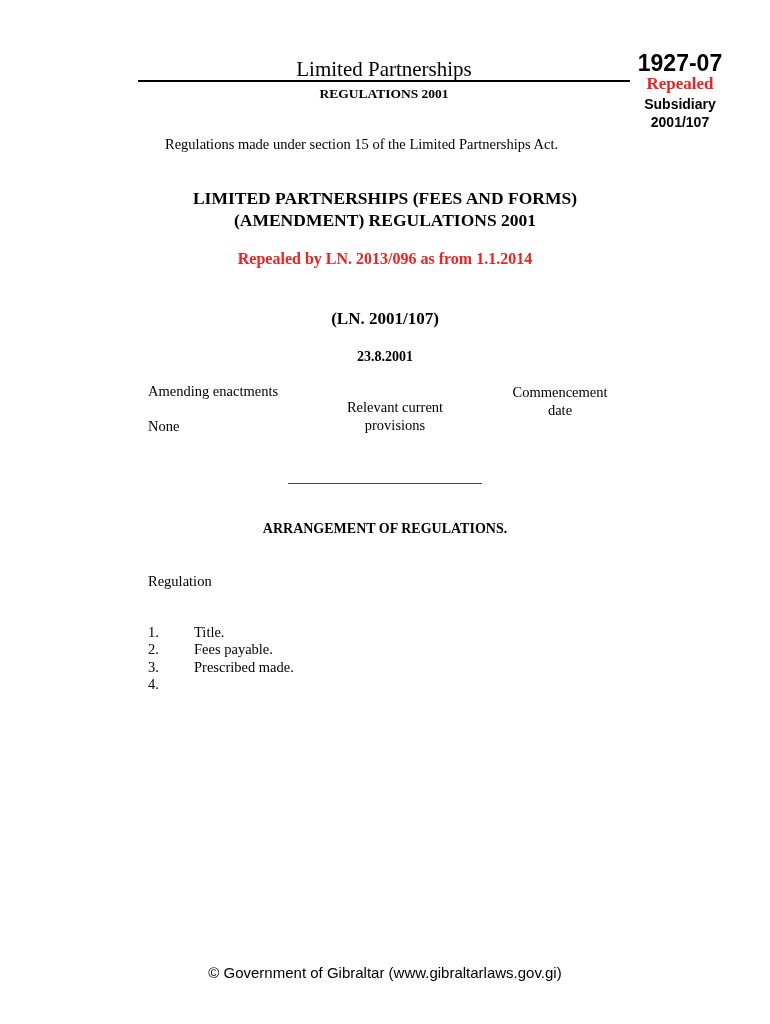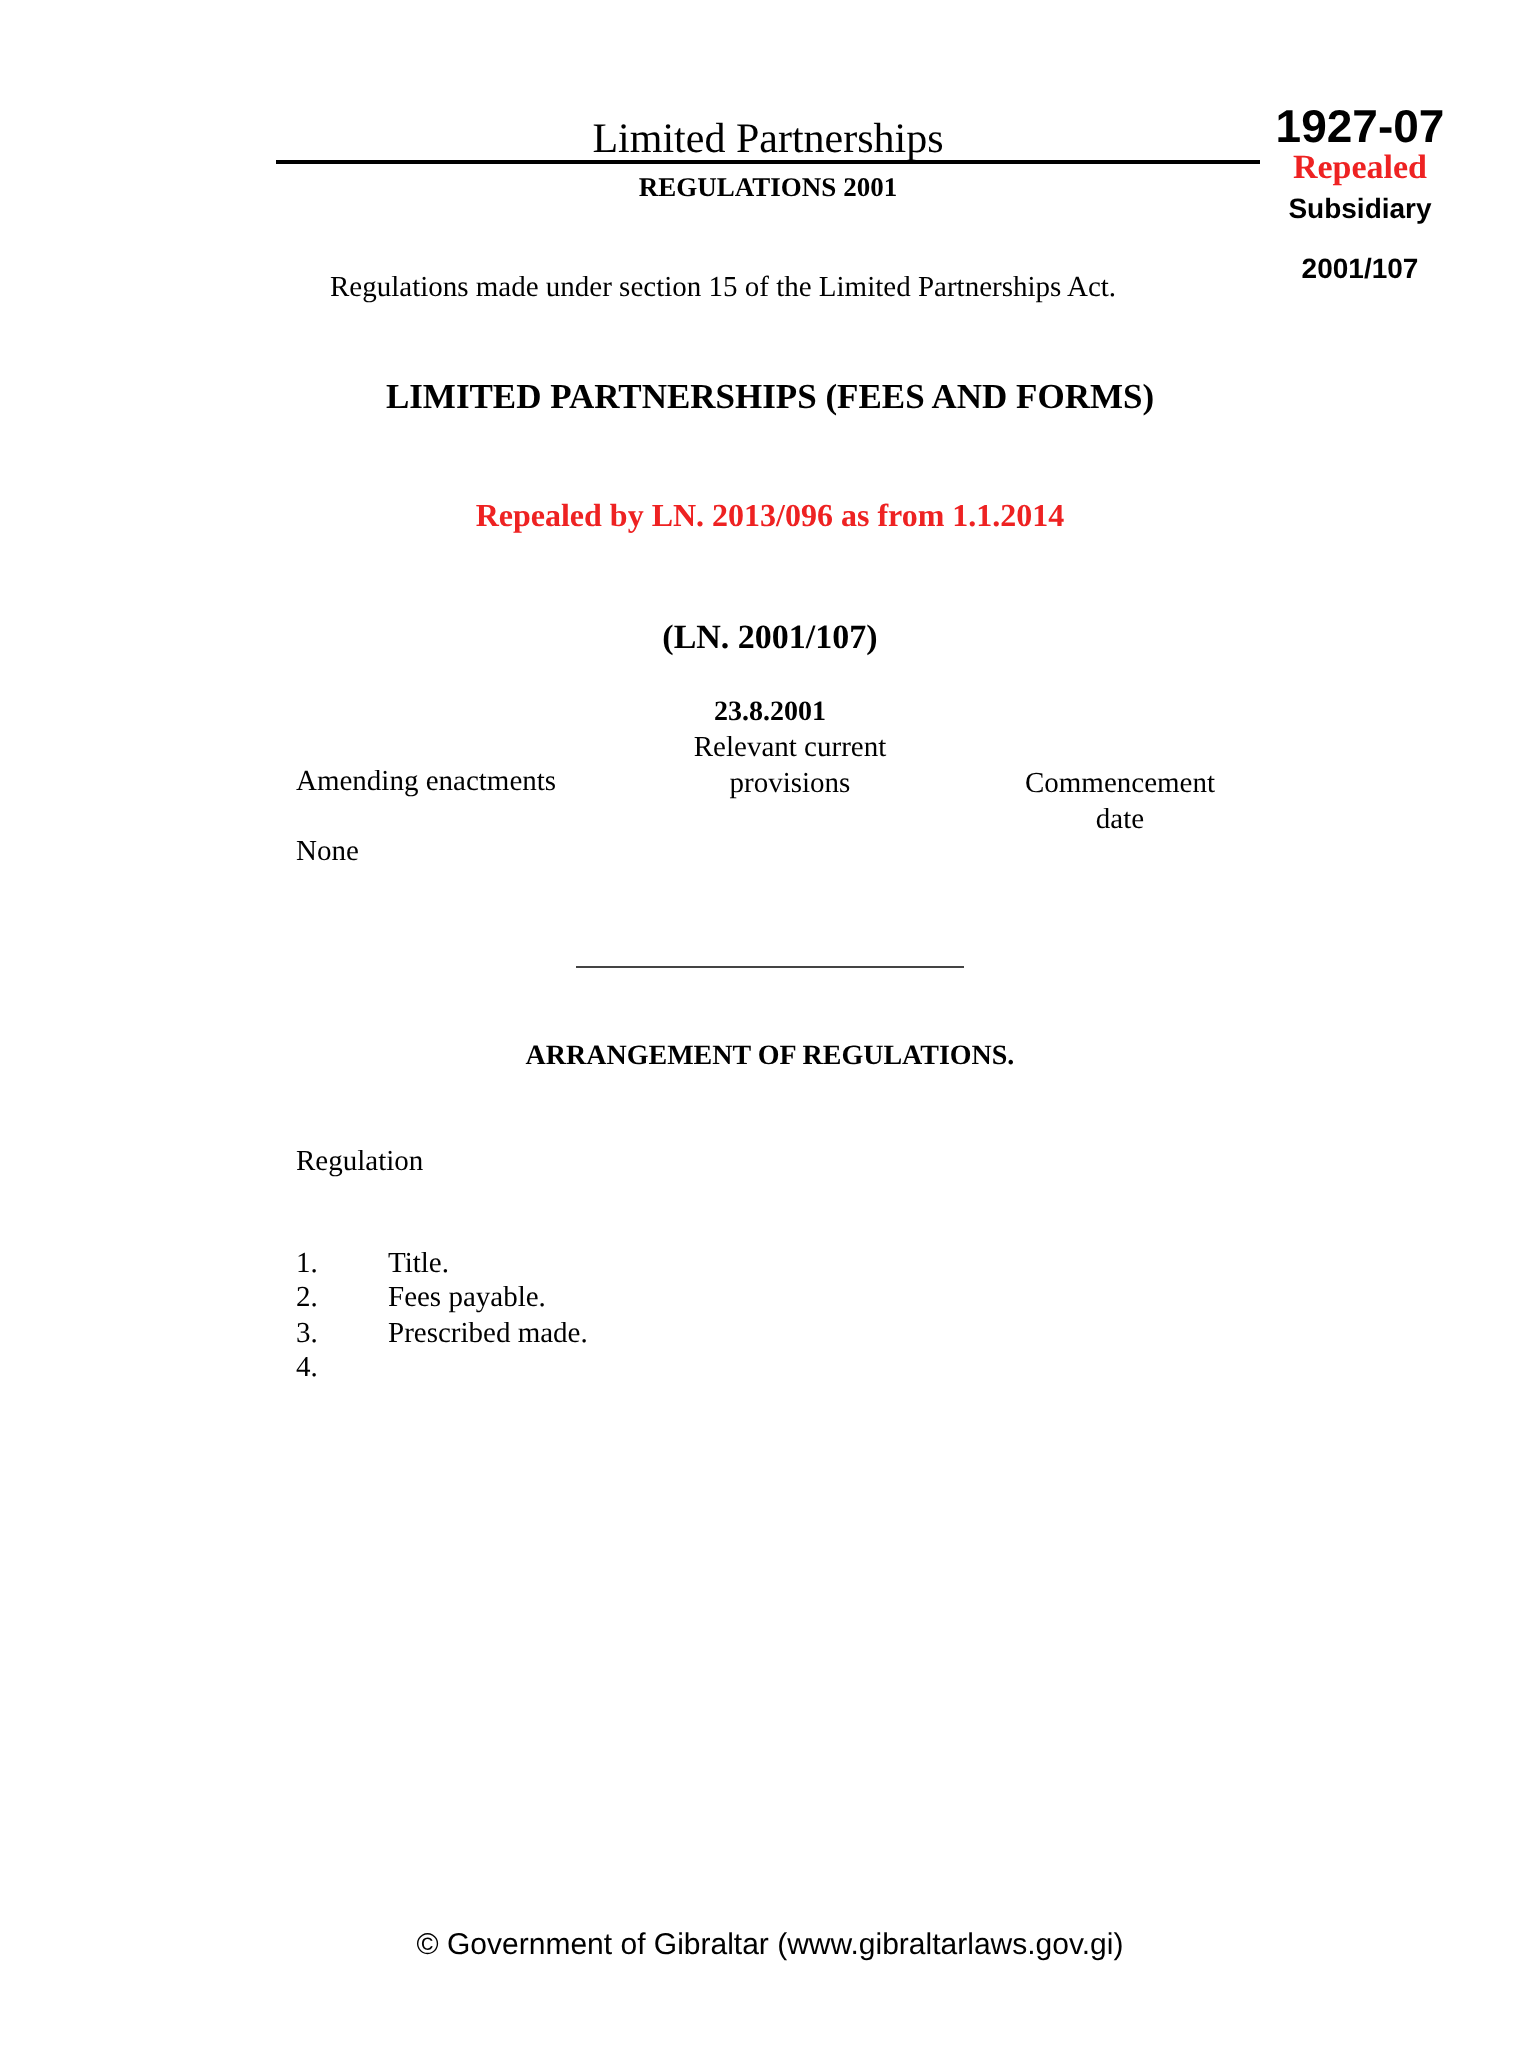--- a/index.html
+++ b/index.html
@@ -12,31 +12,31 @@
   .bold { font-weight: bold; }
   .red { color: #ee2222; }
 
   #hdr-title { left: 138px; width: 492px; top: 57px; font-size: 21px; }
   #hdr-rule { left: 138px; width: 492px; top: 80px; height: 0; border-top: 2px solid #000; }
   #hdr-sub { left: 138px; width: 492px; top: 85px; font-size: 13.5px; line-height: 17px; }
 
   #side-number { left: 630px; width: 100px; top: 50px; font-size: 23px; font-weight: bold; }
   #side-status { left: 630px; width: 100px; top: 74px; font-size: 17px; font-weight: bold; }
   #side-type { left: 630px; width: 100px; top: 96px; font-size: 14px; font-weight: bold; }
-  #side-ref { left: 630px; width: 100px; top: 114px; font-size: 14px; font-weight: bold; margin-top: 12px; }
+  #side-ref { left: 630px; width: 100px; top: 114px; font-size: 14px; font-weight: bold; }
 
   #enabling { left: 165px; top: 136px; font-size: 14.5px; }
 
   #main-title { left: 138px; width: 494px; top: 187px; font-size: 17.5px; line-height: 22px; }
   #repeal-note { left: 138px; width: 494px; top: 250px; font-size: 16px; }
   #ln { left: 138px; width: 494px; top: 309px; font-size: 17px; }
   #date { left: 138px; width: 494px; top: 349px; font-size: 14px; }
 
   #col1 { left: 148px; top: 383px; font-size: 14.5px; }
-  #col2 { left: 325px; width: 140px; top: 365px; font-size: 14.5px; line-height: 18px; }
+  #col2 { left: 325px; width: 140px; top: 398px; font-size: 14.5px; line-height: 18px; }
   #col3 { left: 490px; width: 140px; top: 383px; font-size: 14.5px; line-height: 18px; }
   #none { left: 148px; top: 418px; font-size: 14.5px; }
 
   #divider { left: 288px; width: 194px; top: 483px; border-top: 1px solid #444; height: 0; }
 
   #arr-heading { left: 138px; width: 494px; top: 521px; font-size: 14px; }
   #reg-label { left: 148px; top: 573px; font-size: 14.5px; }
 
   #toc { left: 148px; top: 624px; font-size: 14.5px; line-height: 17.3px; }
   .toc-row { display: flex; }
@@ -57,20 +57,21 @@
 
 <div class="abs sans center" id="side-number">1927-07</div>
 <div class="abs serif center red" id="side-status">Repealed</div>
 <div class="abs sans center" id="side-type">Subsidiary</div>
 <div class="abs sans center" id="side-ref">2001/107</div>
 
 <div class="abs serif" id="enabling">Regulations made under section 15 of the Limited Partnerships Act.</div>
 
 <div class="abs serif center bold" id="main-title">
   <div>LIMITED PARTNERSHIPS (FEES AND FORMS)</div>
+  <div>(AMENDMENT) REGULATIONS 2001</div>
 </div>
 
 <div class="abs serif center bold red" id="repeal-note">Repealed by LN. 2013/096 as from 1.1.2014</div>
 <div class="abs serif center bold" id="ln">(LN. 2001/107)</div>
 <div class="abs serif center bold" id="date">23.8.2001</div>
 
 <div class="abs serif" id="col1">
   <div>Amending enactments</div>
 </div>
 <div class="abs serif center" id="col2">

